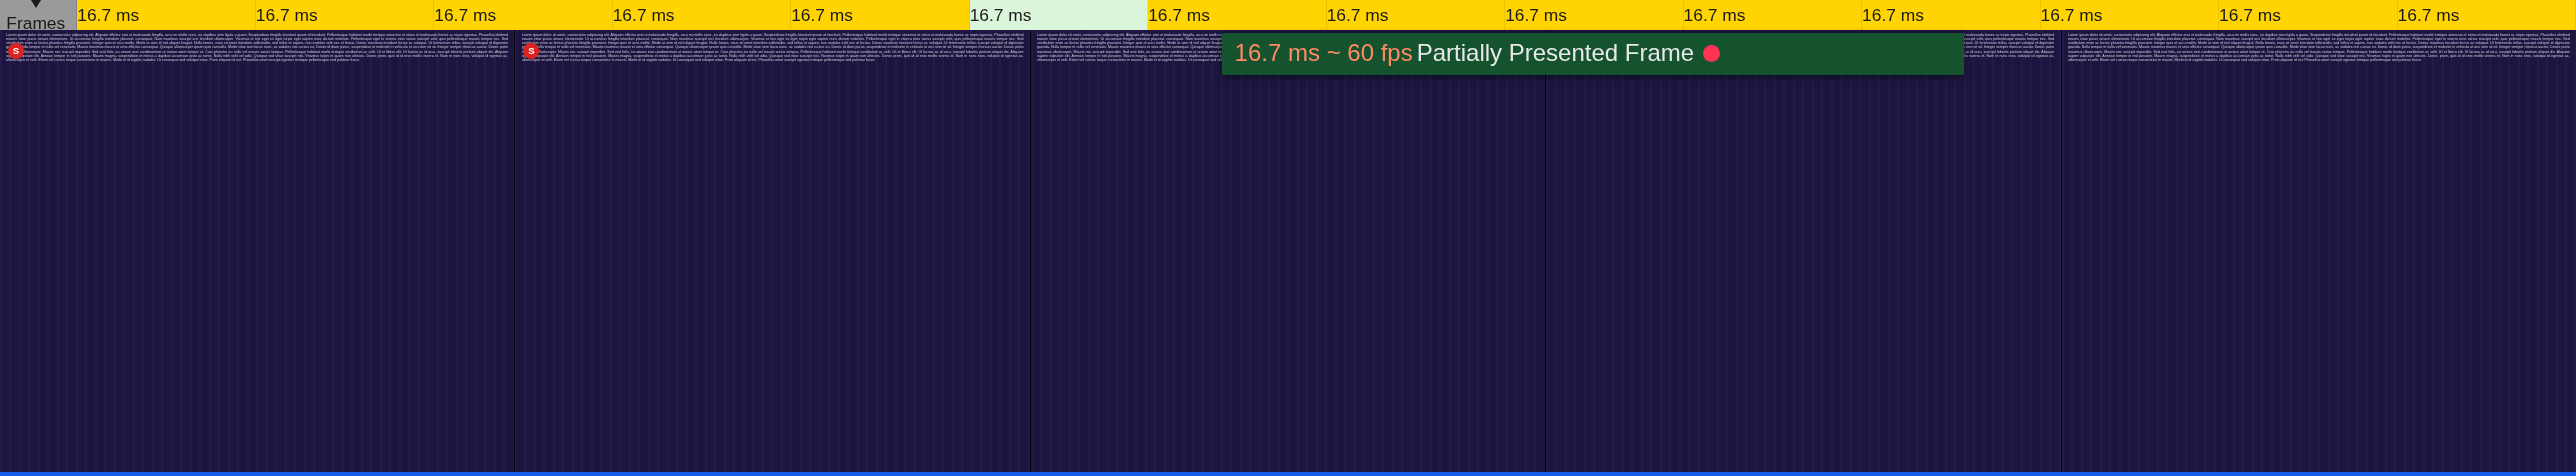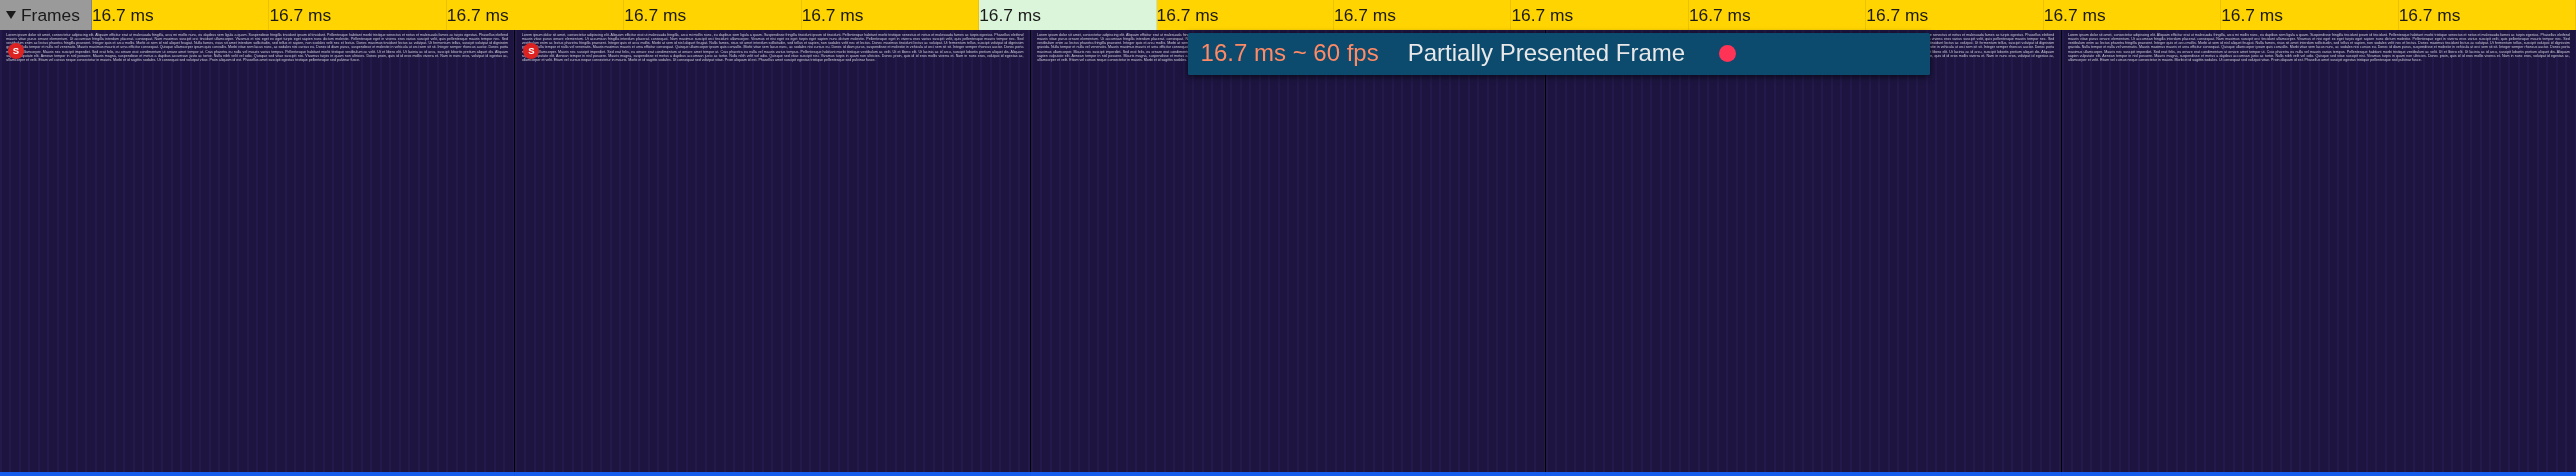--- a/index.html
+++ b/index.html
@@ -20,20 +20,21 @@
   }
   .ruler .frames-btn {
     display: flex;
     align-items: center;
     gap: 4.7px;
     padding: 0 11px 0 6.3px;
     background: #9a9a9a;
     color: #1a1a1a;
     font-weight: 500;
     border-right: 0.8px solid rgba(0,0,0,.15);
+    flex-direction: column;
   }
   .ruler .frames-btn .tri {
     display: inline-block;
     width: 0; height: 0;
     border-left: 5.5px solid transparent;
     border-right: 5.5px solid transparent;
     border-top: 8px solid #1a1a1a;
   }
   .ruler .cell {
     flex: 1 1 0;
@@ -104,29 +105,29 @@
     font-weight: 600;
     display: flex;
     align-items: center;
     justify-content: center;
   }
 
   
   .tooltip {
     position: absolute;
     top: 33px;
-    left: 1188px;          
+    left: 1222px;          
     width: 742px;
-    background: #0c4a6e;
+    background: #14532d;
     border-radius: 1.6px;
     padding: 6.3px 12.6px 8px 12.6px;
     box-shadow: 0 1.6px 6.3px rgba(0,0,0,.6);
     display: flex;
     align-items: center;
-    gap: 29px;
+    gap: 4px;
     white-space: nowrap;
   }
   .tooltip .timing { color: #ff8a65; font-size: 24px; font-weight: 400; }
   .tooltip .label  { color: #e8e8e8; font-size: 24px; font-weight: 400; }
   .tooltip .swatch {
     width: 17.4px; height: 17.4px;
     border-radius: 50%;
     background: #ff3355;
     margin-left: 4.7px;
   }

